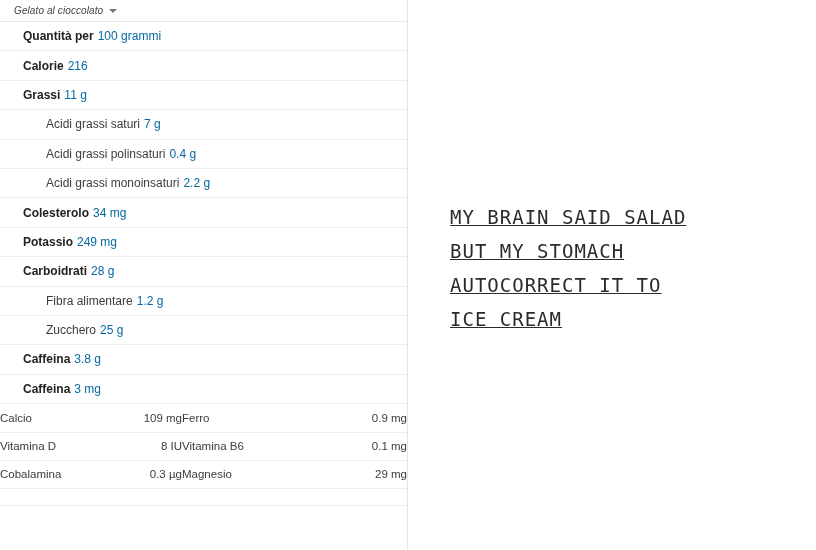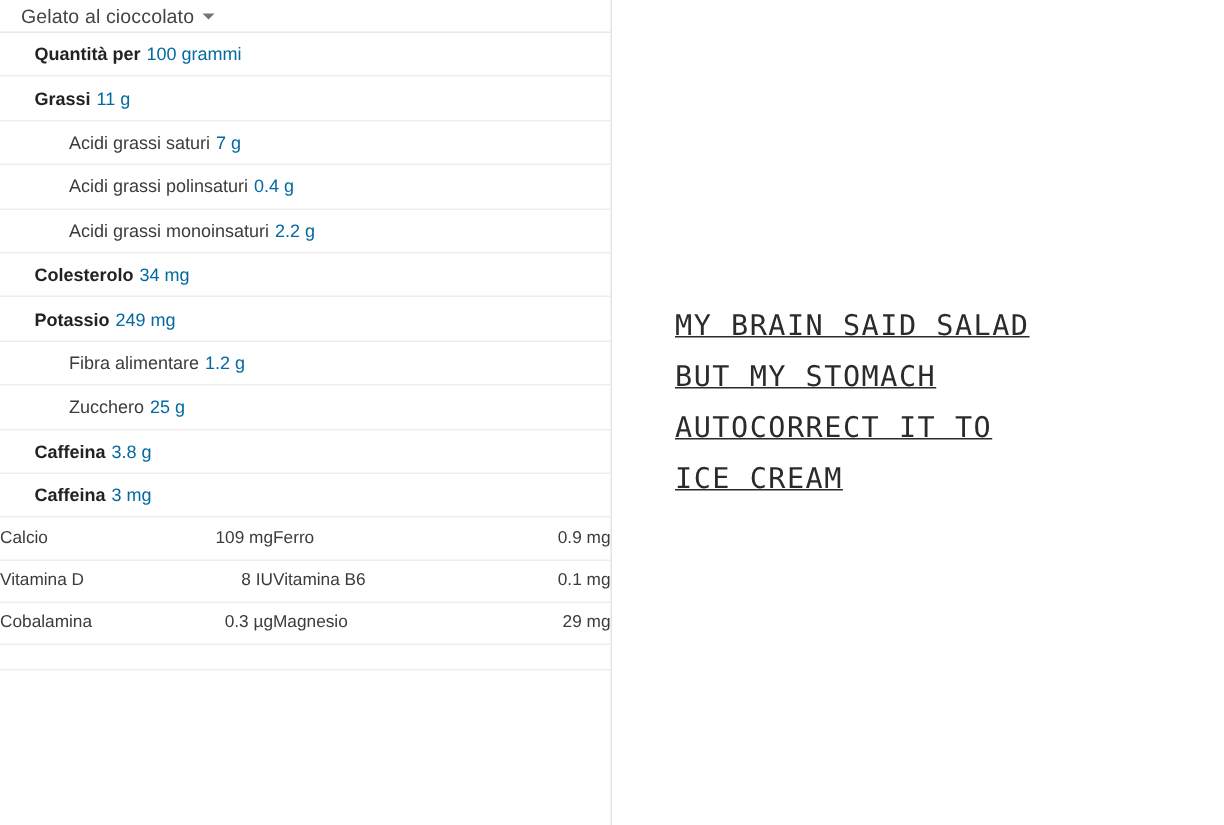--- a/index.html
+++ b/index.html
@@ -32,23 +32,24 @@
   }
   .food-selector {
     height: 22px;
     padding: 0 0 0 14px;
     display: flex;
     align-items: center;
     border-bottom: 1px solid #e8e8e8;
     box-sizing: border-box;
   }
   .food-selector .food-name {
-    font-size: 13px;
+    font-size: 10px;
     color: #444444;
     letter-spacing: 0.1px;
+    font-style: italic;
   }
   .caret {
     margin-left: 6px;
     width: 0;
     height: 0;
     border-left: 4px solid transparent;
     border-right: 4px solid transparent;
     border-top: 4px solid #757575;
     display: inline-block;
   }
@@ -145,20 +146,24 @@
       <span class="food-name">Gelato al cioccolato</span>
       <span class="caret"></span>
     </div>
 
     <div>
       <div class="nut-row">
         <span class="label">Quantità per</span>
         <span class="value">100 grammi</span>
       </div>
       <div class="nut-row">
+        <span class="label">Calorie</span>
+        <span class="value">216</span>
+      </div>
+      <div class="nut-row">
         <span class="label">Grassi</span>
         <span class="value">11 g</span>
       </div>
       <div class="nut-row indent">
         <span class="label">Acidi grassi saturi</span>
         <span class="value">7 g</span>
       </div>
       <div class="nut-row indent">
         <span class="label">Acidi grassi polinsaturi</span>
         <span class="value">0.4 g</span>
@@ -167,20 +172,24 @@
         <span class="label">Acidi grassi monoinsaturi</span>
         <span class="value">2.2 g</span>
       </div>
       <div class="nut-row">
         <span class="label">Colesterolo</span>
         <span class="value">34 mg</span>
       </div>
       <div class="nut-row">
         <span class="label">Potassio</span>
         <span class="value">249 mg</span>
+      </div>
+      <div class="nut-row">
+        <span class="label">Carboidrati</span>
+        <span class="value">28 g</span>
       </div>
       <div class="nut-row indent">
         <span class="label">Fibra alimentare</span>
         <span class="value">1.2 g</span>
       </div>
       <div class="nut-row indent">
         <span class="label">Zucchero</span>
         <span class="value">25 g</span>
       </div>
       <div class="nut-row">

